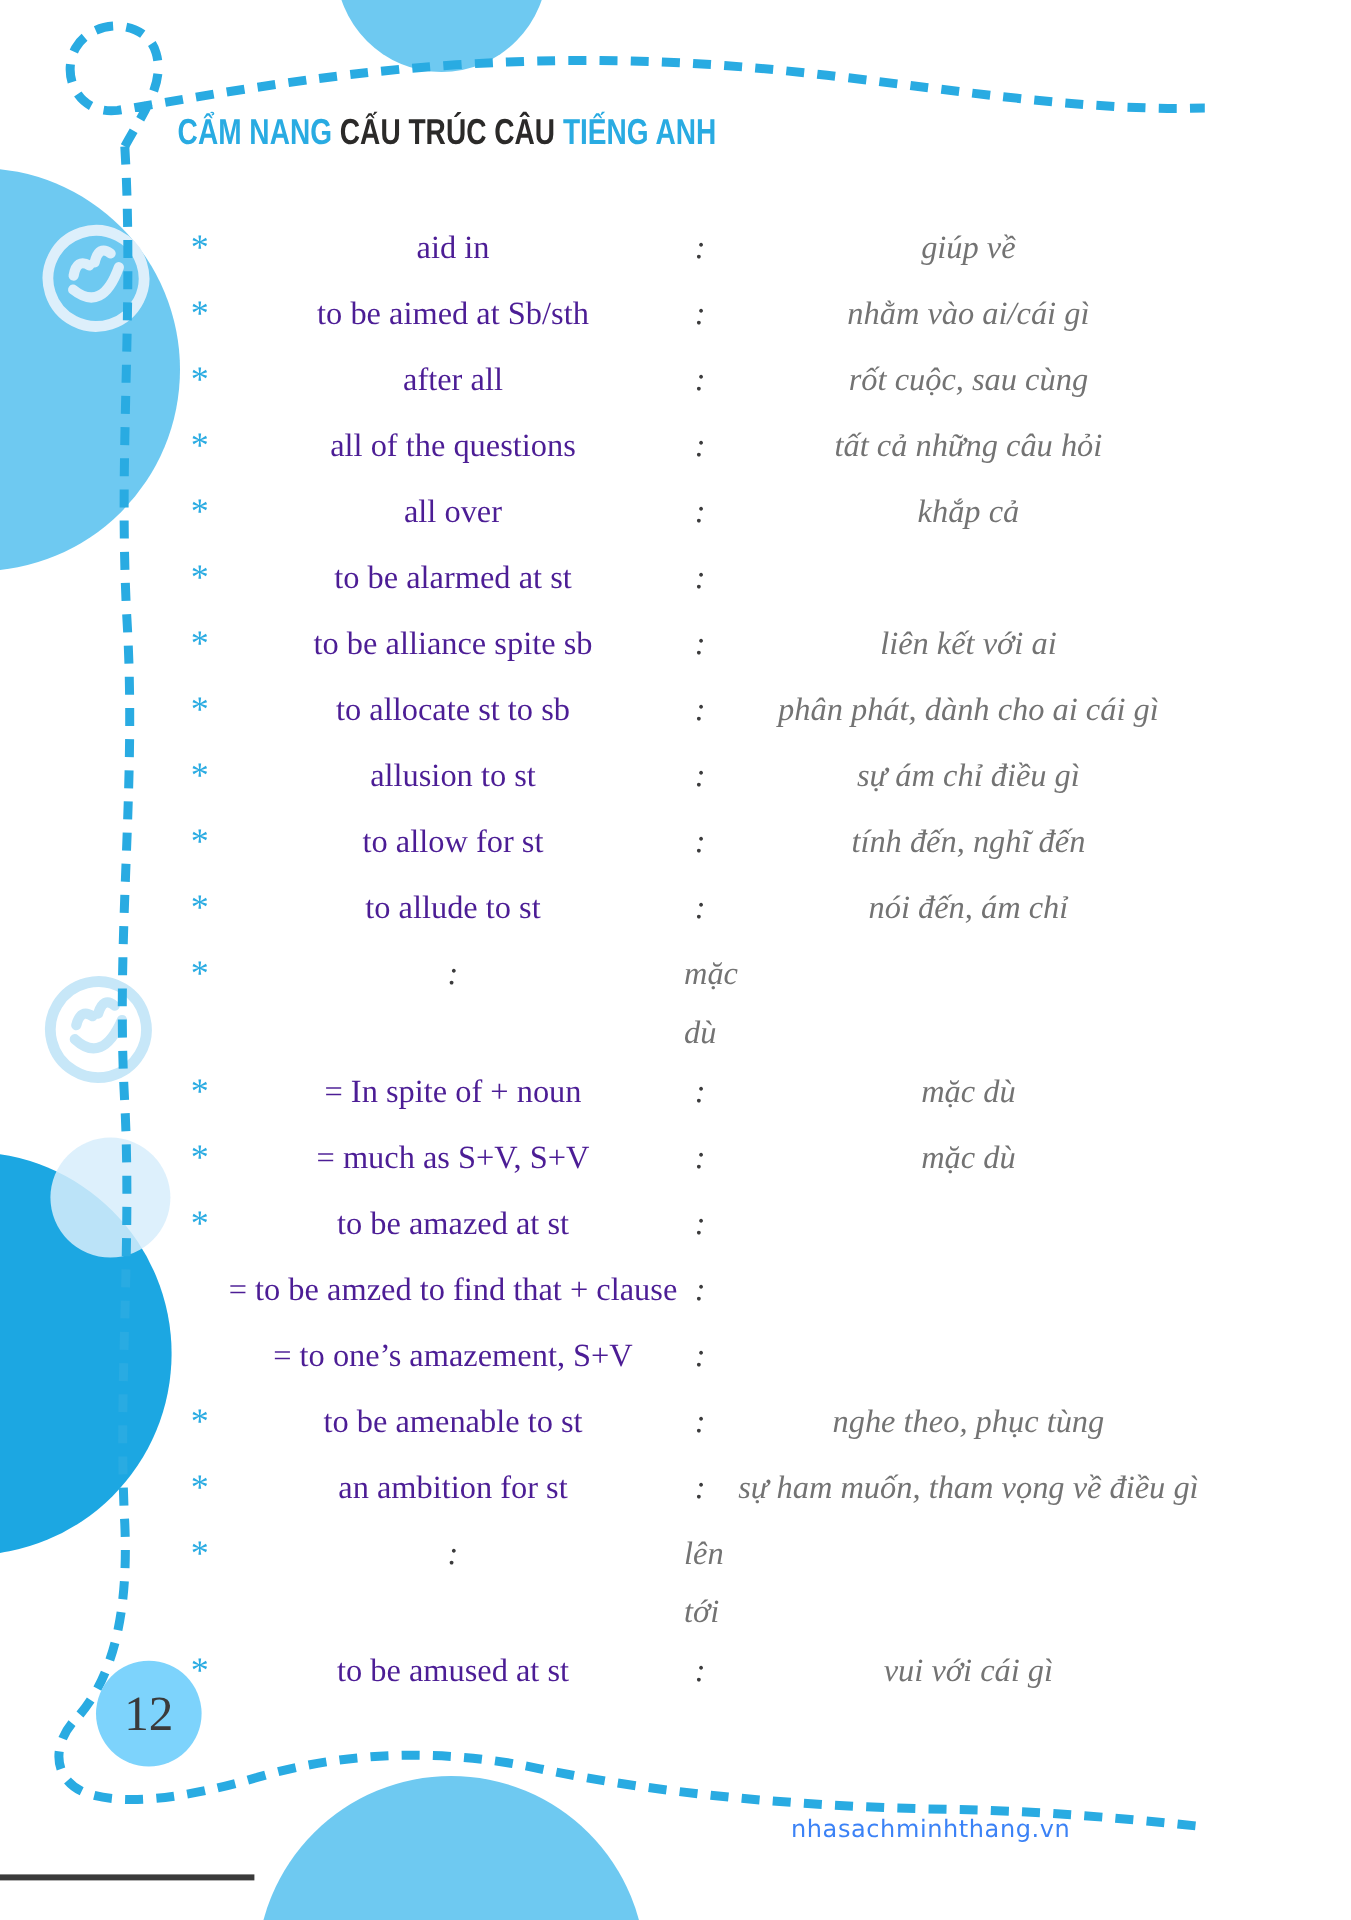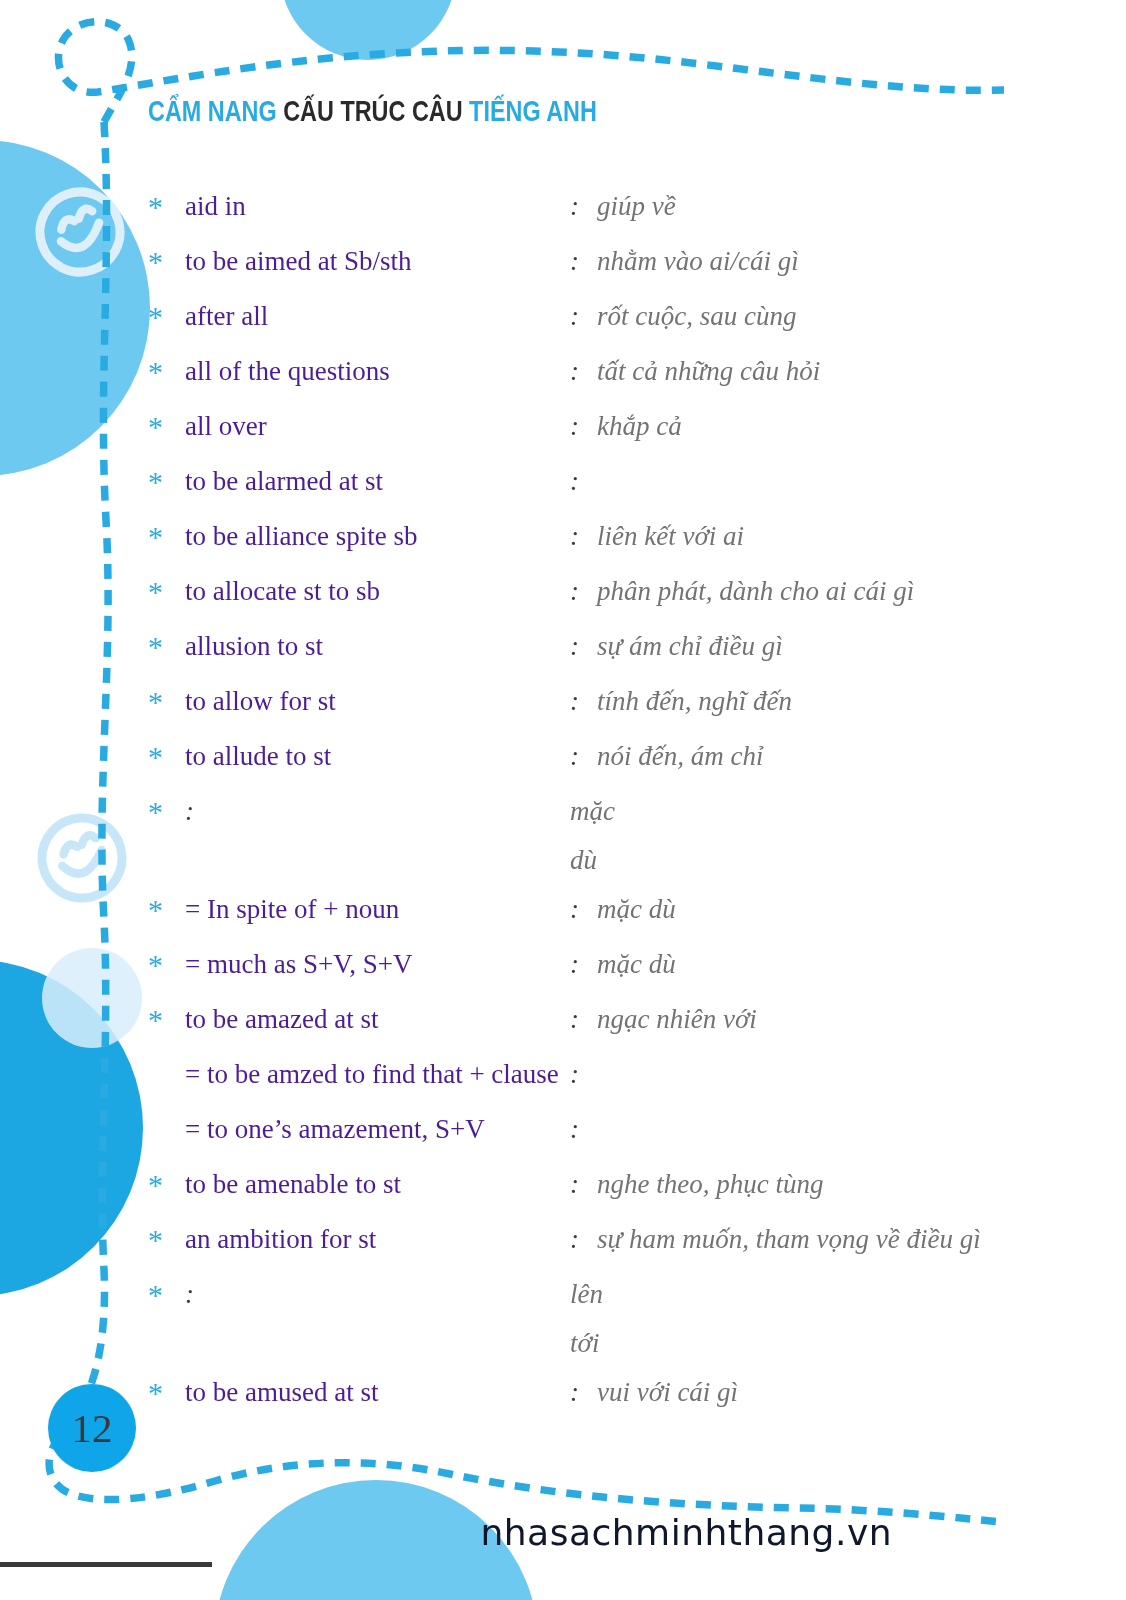--- a/index.html
+++ b/index.html
@@ -3,20 +3,21 @@
 <meta charset="utf-8">
 <style>
   html,body{margin:0;padding:0;background:#ffffff;}
   .page{
     position:relative;
     width:1004px;height:1600px;
     overflow:hidden;
     background:#ffffff;
     font-family:"Liberation Serif", serif;
     color:#3b3b3c;
+    text-align:center;
   }
   svg.decor{position:absolute;left:0;top:0;pointer-events:none;}
   .header{
     position:absolute;left:148px;top:94px;
     font-family:"Liberation Sans", sans-serif;
     font-weight:700;
     font-size:30px;
     white-space:nowrap;
     transform:scaleX(0.78);
     transform-origin:left center;
@@ -37,35 +38,35 @@
   }
   .ast{
     color:#29abe2;
     font-family:"Liberation Serif", serif;
     font-size:30px;
   }
   .phrase{color:#4c1d95;}
   .colon{color:#3b3b3c;font-style:italic;}
   .trans{color:#737373;font-style:italic;}
   .page-num-circle{
-    position:absolute;left:48px;top:1384px;
+    position:absolute;left:80px;top:1384px;
     width:88px;height:88px;border-radius:50%;
-    background:#0ea5e9;
+    background:#7dd3fc;
     display:flex;align-items:center;justify-content:center;
     font-family:"Liberation Serif", serif;
     font-size:41px;color:#3a3a3a;
   }
   .black-line{
     position:absolute;left:0;top:1562px;width:212px;height:5px;background:#3a3a3a;
   }
   .footer{
     position:absolute;right:112px;top:1512px;
     font-family:"DejaVu Sans", sans-serif;
-    font-size:36px;font-weight:400;
-    color:#0f172a;letter-spacing:0.5px;
+    font-size:20px;font-weight:400;
+    color:#3b82f6;letter-spacing:0.5px;
   }
 </style>
 </head>
 <body>
 
 <div class="page">
 
   <svg class="decor" width="1126" height="1600" viewBox="0 0 1126 1600">
 
     <circle cx="1158" cy="-48" r="108" fill="none" stroke="#a6dcf6" stroke-width="10"></circle>
@@ -212,21 +213,20 @@
       <span class="ast">*</span>
       <span class="phrase">= much as S+V, S+V</span>
       <span class="colon">:</span>
       <span class="trans">mặc dù</span>
     </div>
 
     <div class="row">
       <span class="ast">*</span>
       <span class="phrase">to be amazed at st</span>
       <span class="colon">:</span>
-      <span class="trans">ngạc nhiên với</span>
     </div>
 
     <div class="row">
       <span class="ast"></span>
       <span class="phrase">= to be amzed to find that + clause</span>
       <span class="colon">:</span>
       <span class="trans"></span>
     </div>
 
     <div class="row">

